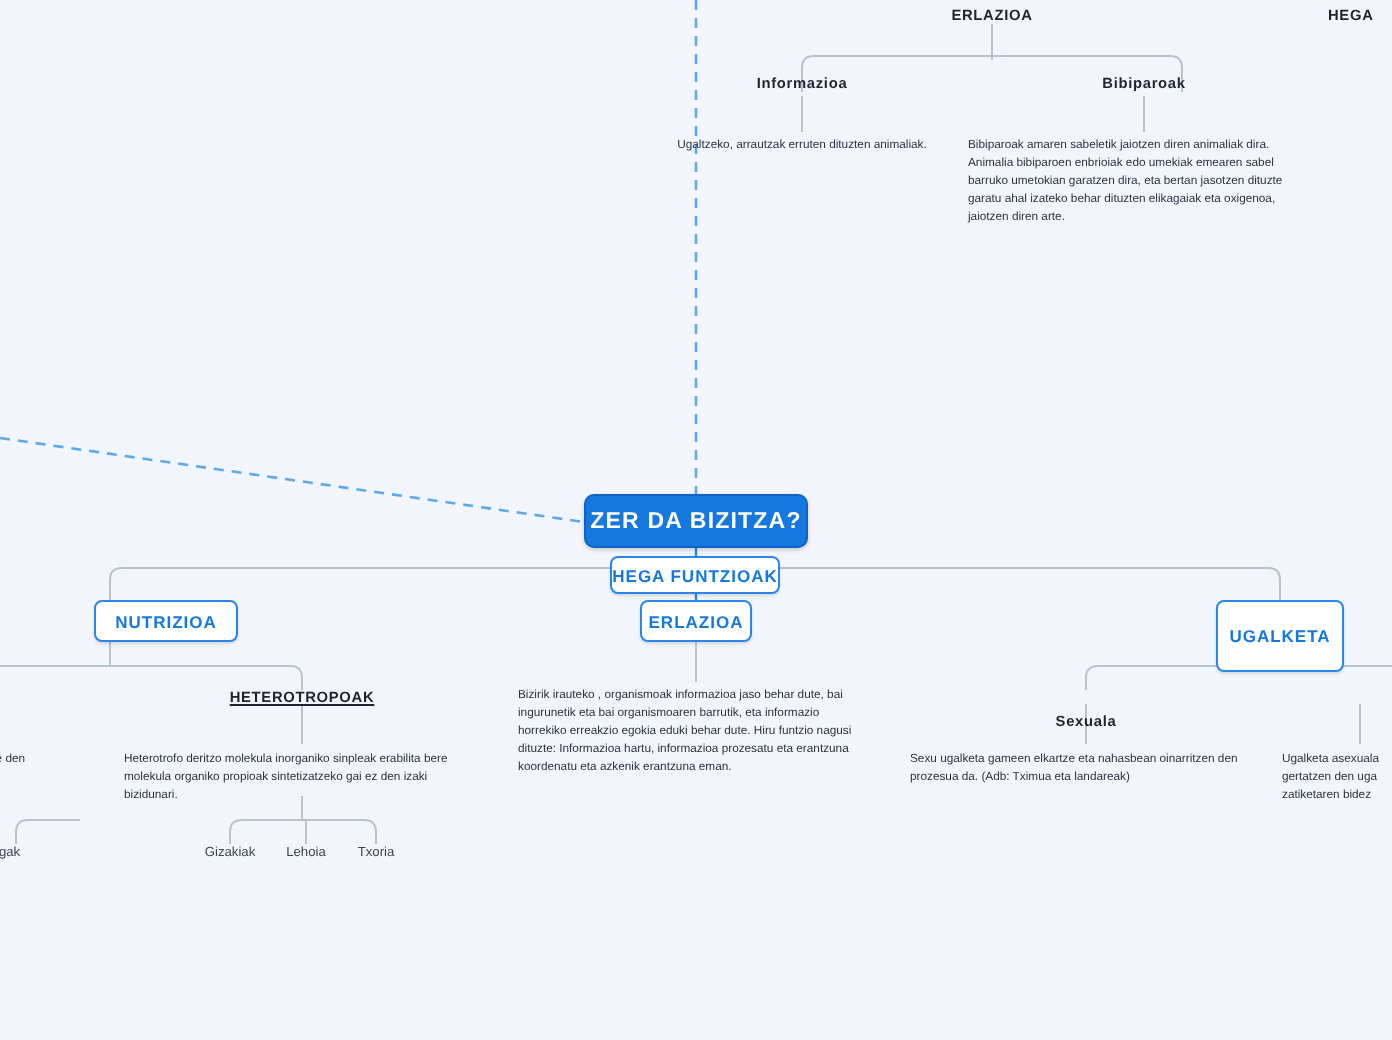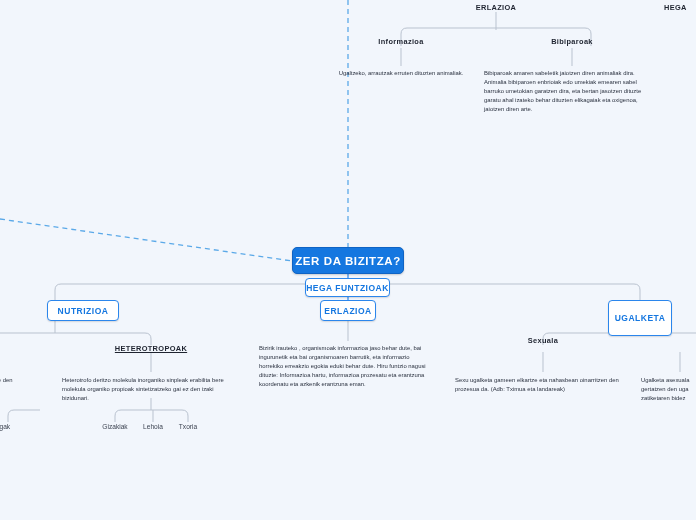--- a/index.html
+++ b/index.html
@@ -157,19 +157,19 @@
   <div class="node node-leaf" style="left:95px; top:423px; width:40px;">Gizakiak</div>
   <div class="node node-leaf" style="left:136px; top:423px; width:34px;">Lehoia</div>
   <div class="node node-leaf" style="left:172px; top:423px; width:32px;">Txoria</div>
 
   <div class="node node-leaf" style="left:-2px; top:423px; width:24px; text-align:left;">lgak</div>
 
   <div class="node node-desc" style="left:259px; top:344px; width:176px;">Bizirik  irauteko , organismoak informazioa jaso behar dute, bai ingurunetik eta bai organismoaren barrutik, eta informazio horrekiko erreakzio egokia eduki behar dute. Hiru funtzio nagusi dituzte: Informazioa hartu, informazioa prozesatu eta erantzuna koordenatu eta azkenik erantzuna eman.</div>
 
   <div class="node node-outline" style="left:608px; top:300px; width:64px; height:36px;">UGALKETA</div>
 
-  <div class="node node-text" style="left:512px; top:336px; width:62px;">Sexuala</div>
+  <div class="node node-text" style="left:512px; top:356px; width:62px;">Sexuala</div>
 
   <div class="node node-desc" style="left:455px; top:376px; width:176px;">Sexu ugalketa gameen elkartze eta nahasbean oinarritzen den prozesua da. (Adb: Tximua eta landareak)</div>
 
   <div class="node node-desc" style="left:641px; top:376px; width:70px;">Ugalketa asexuala gertatzen den uga zatiketaren bidez</div>
 
 </div>
 
 </body></html>

